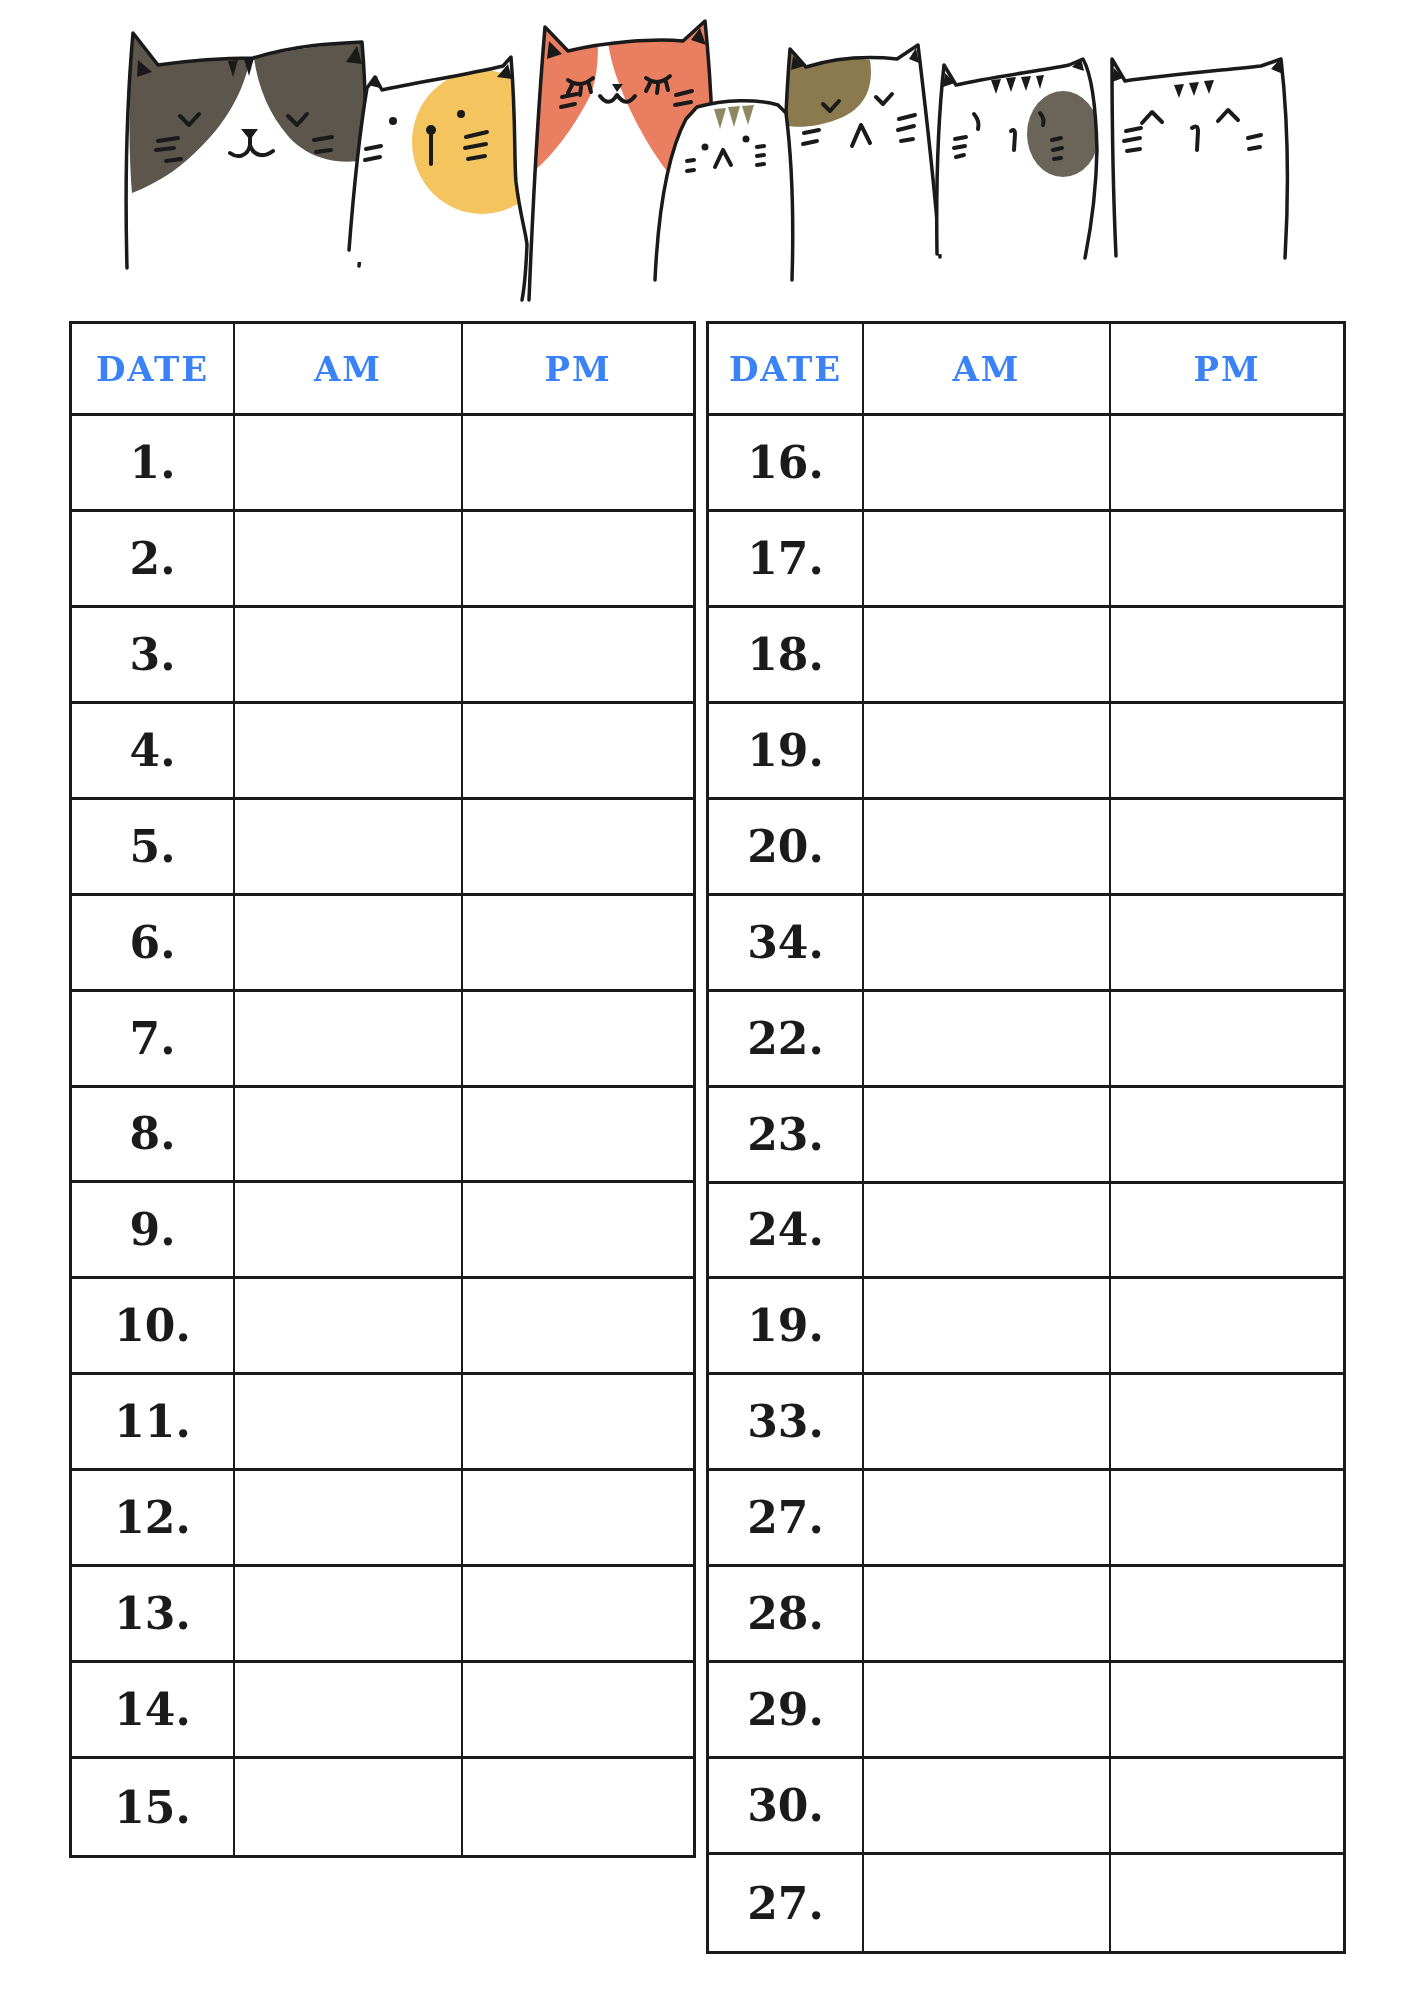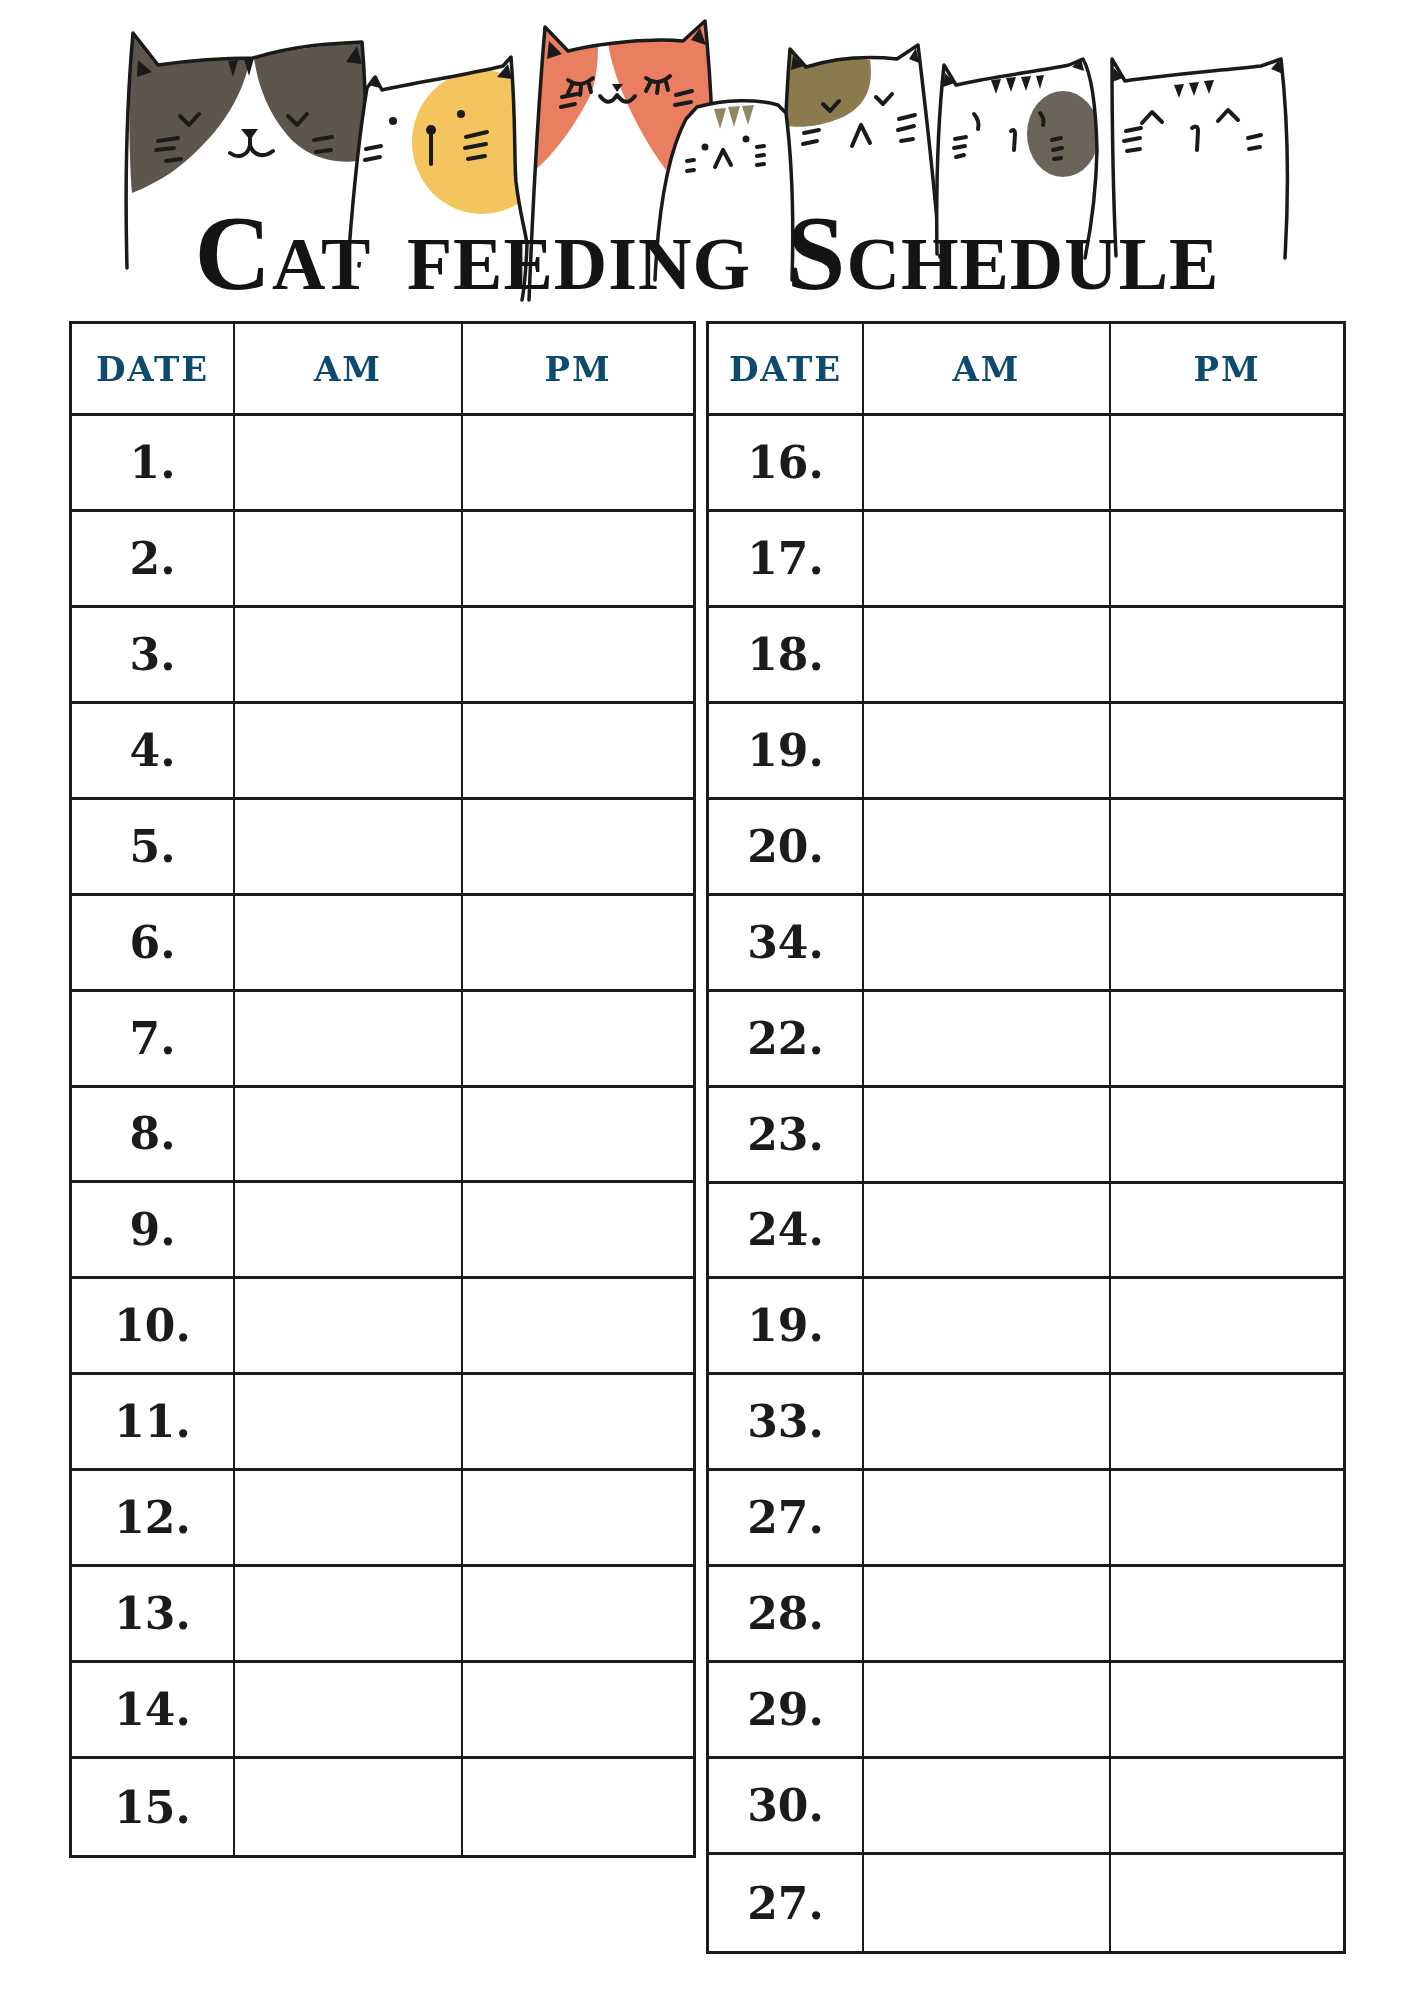--- a/index.html
+++ b/index.html
@@ -17,21 +17,21 @@
       grid-template-rows:92px repeat(15,1fr);}
   .t-right{left:706px;top:321px;width:640px;height:1633px;
       grid-template-columns:155px 247px 1fr;
       grid-template-rows:92px repeat(16,1fr);}
   .trow{display:contents;}
   .cell{box-sizing:border-box;border-right:2px solid #1b1b1b;border-bottom:3px solid #1b1b1b;
       display:flex;align-items:center;justify-content:center;background:transparent;}
   .cell.last-col{border-right:none;}
   .cell.last-row{border-bottom:none;}
   .header-cell{font-family:"DejaVu Serif",serif;font-weight:700;font-size:34px;
-      letter-spacing:2px;color:#0c4a6e;}
+      letter-spacing:2px;color:#3b82f6;}
   .date-cell{font-family:"DejaVu Serif",serif;font-weight:700;font-size:44px;color:#1b1b1b;}
   .ln{fill:none;stroke:#1a1a1a;stroke-width:3.5;stroke-linecap:round;stroke-linejoin:round;}
   .mk{fill:none;stroke:#1a1a1a;stroke-width:4;stroke-linecap:round;stroke-linejoin:round;}
 </style>
 </head>
 <body>
 
 <div class="page">
 
   <svg class="cats-svg" width="1414" height="330" viewBox="0 0 1414 330" xmlns="http://www.w3.org/2000/svg">
@@ -170,21 +170,20 @@
       <path fill="#8e8963" d="M728,107 L734,127 L740,106 Z"></path>
       <path fill="#8e8963" d="M742,106 L748,125 L754,105 Z"></path>
       <circle cx="705" cy="147" r="3.5" fill="#1a1a1a"></circle>
       <circle cx="746" cy="139" r="3.5" fill="#1a1a1a"></circle>
       <path class="mk" d="M723,150 L715,167 M723,150 L731,165" stroke-width="3.6"></path>
       <path class="mk" d="M687,161 L694,160 M687,171 L694,170" stroke-width="3"></path>
       <path class="mk" d="M757,147 L764,146 M757,156 L764,155 M757,165 L764,164" stroke-width="3"></path>
     </g>
   </svg>
 
-  <div class="page-title">Cat feeding Schedule</div>
 
   <div class="sched-table t-left">
     <div class="trow">
       <div class="cell header-cell">DATE</div>
       <div class="cell header-cell">AM</div>
       <div class="cell header-cell last-col">PM</div>
     </div>
     <div class="trow"><div class="cell date-cell">1.</div><div class="cell"></div><div class="cell last-col"></div></div>
     <div class="trow"><div class="cell date-cell">2.</div><div class="cell"></div><div class="cell last-col"></div></div>
     <div class="trow"><div class="cell date-cell">3.</div><div class="cell"></div><div class="cell last-col"></div></div>

